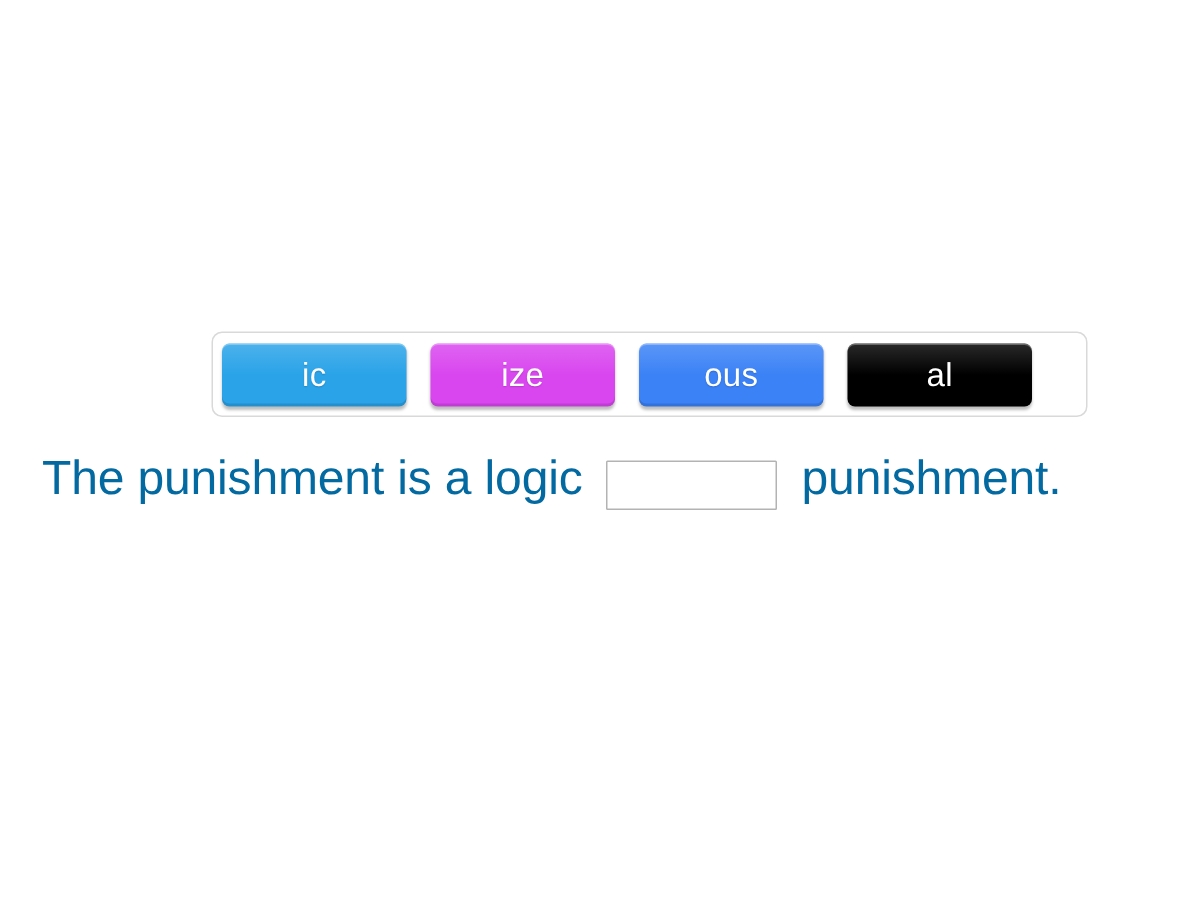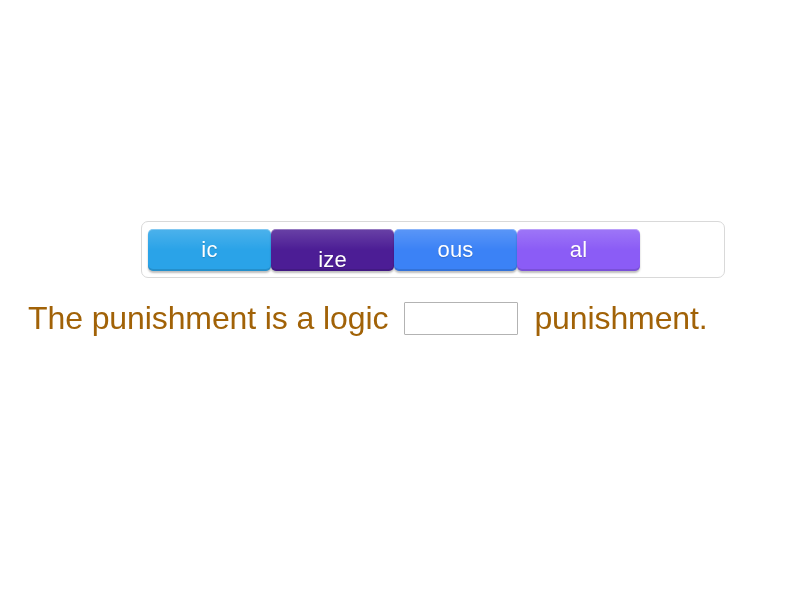--- a/index.html
+++ b/index.html
@@ -33,21 +33,21 @@
     top: 221px;
     width: 584px;
     height: 57px;
     box-sizing: border-box;
     background: #ffffff;
     border: 1px solid #d9d9d9;
     border-radius: 7px;
     display: flex;
     align-items: center;
     padding: 0 6px;
-    gap: 0;
+    gap: 16px;
   }
 
   .tile {
     position: relative;
     flex: 0 0 auto;
     width: 123px;
     height: 42px;
     border-radius: 5px;
     display: flex;
     align-items: center;
@@ -122,35 +122,35 @@
 <body style="background: rgb(255, 255, 255);">
 
 <div id="stage">
 
   <div id="tile-tray" style="border-color: rgb(217, 217, 217); background: rgb(255, 255, 255);">
 
     <div class="tile" style="background: rgb(42, 163, 232);">
       <span class="tile-label">ic</span>
     </div>
 
-    <div class="tile" style="background: #4c1d95; align-items: flex-end;">
+    <div class="tile" style="background: #d946ef;">
       <span class="tile-label">ize</span>
     </div>
 
     <div class="tile" style="background: #3b82f6;">
       <span class="tile-label">ous</span>
     </div>
 
-    <div class="tile" style="background: #8b5cf6;">
+    <div class="tile" style="background: #000000;">
       <span class="tile-label">al</span>
     </div>
 
   </div>
 
-  <div id="sentence-line" style="color: #a16207;">
+  <div id="sentence-line" style="color: #0369a1; align-items: flex-end;">
     <span class="sentence-text">The punishment is a logic</span>
 
     <span id="blank-slot"></span>
 
     <span class="sentence-text">punishment.</span>
   </div>
 
 </div>
 
 </body></html>

